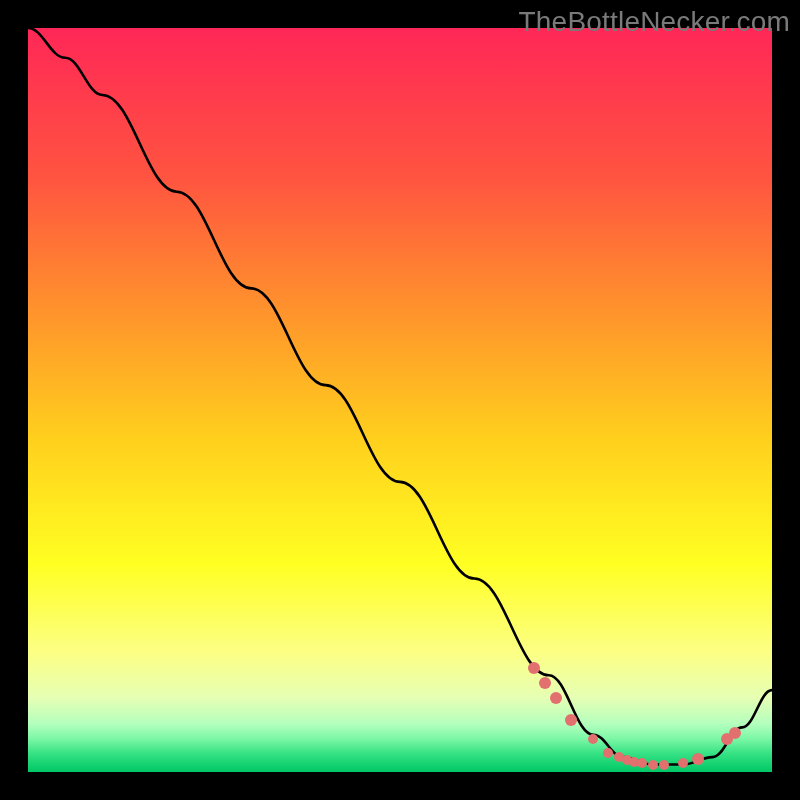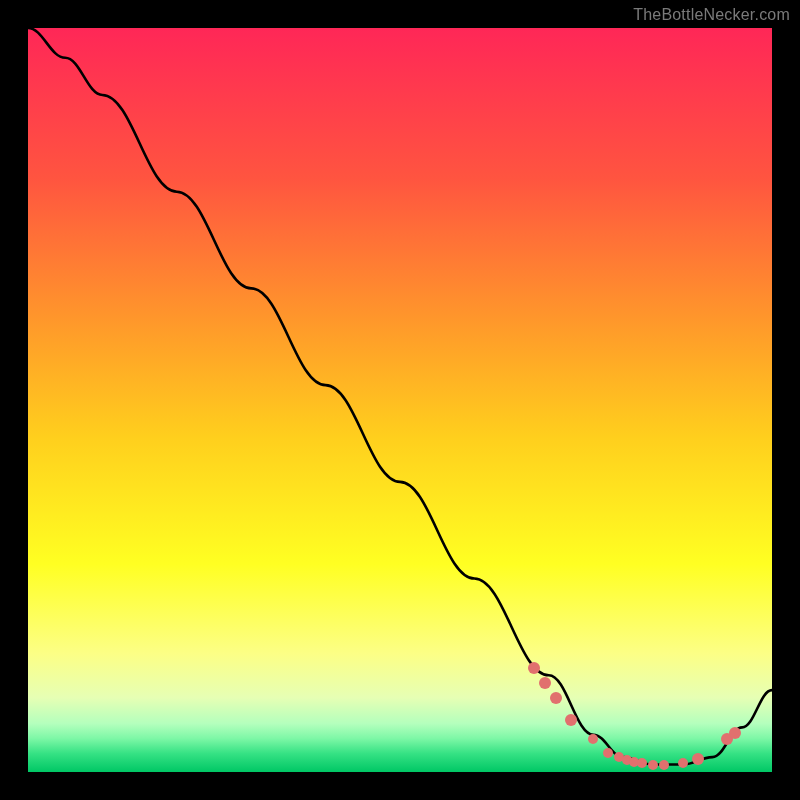--- a/index.html
+++ b/index.html
@@ -34,21 +34,21 @@
     left: 0; top: 0;
     width: 744px;
     height: 744px;
     pointer-events: none;
   }
   .attribution {
     position: absolute;
     top: 6px;
     right: 10px;
     color: #7a7a7a;
-    font-size: 16px;
+    font-size: 28px;
     font-weight: 500;
     letter-spacing: 0.2px;
   }
   .datapoint {
     position: absolute;
     border-radius: 50%;
     background: #e1706e;
     transform: translate(-50%, -50%);
   }
 </style>

